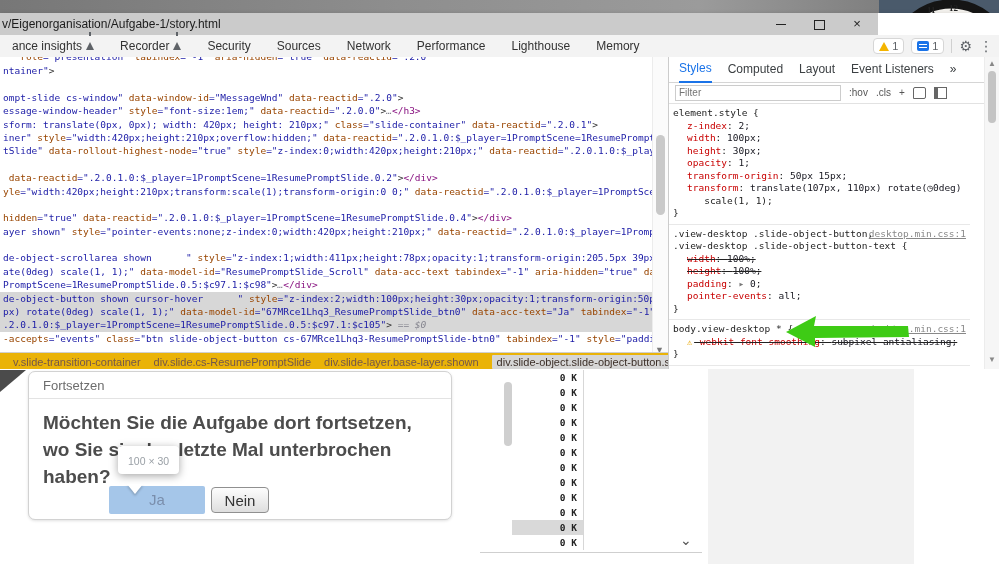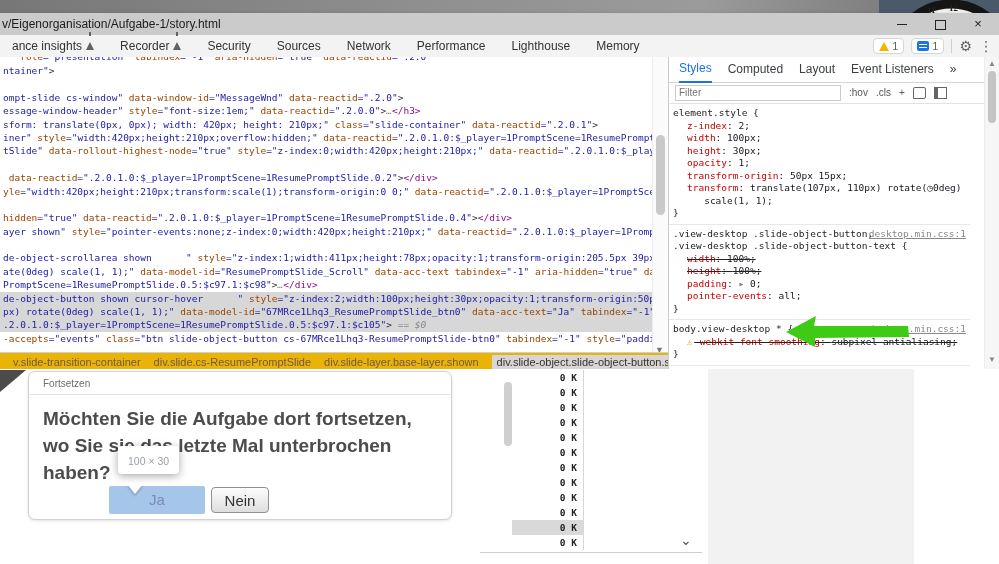--- a/index.html
+++ b/index.html
@@ -8,21 +8,21 @@
   .abs{position:absolute;}
 
   
   #desktop-strip{left:0;top:0;width:999px;height:13px;overflow:hidden;
     background:linear-gradient(90deg,#777 0%,#8e8e8e 40%,#9b9b9b 70%,#6d6d6d 100%);}
   #clock-wrap{right:0;top:0;width:120px;height:29px;overflow:visible;}
 
   
   #dt-window{left:0;top:13px;width:999px;height:356px;background:#fff;
     border-right:1px solid #6b6b6b;box-shadow:0 3px 6px rgba(0,0,0,.35);}
-  #titlebar{left:0;top:0;width:999px;height:22px;background:#cbcbcb;border-bottom:1px solid #b5b5b5;}
+  #titlebar{left:0;top:0;width:878px;height:22px;background:#cbcbcb;border-bottom:1px solid #b5b5b5;}
   #window-title{left:2px;top:4px;font-size:12px;color:#1c1c1c;white-space:nowrap;}
   .winctl{top:0;width:34px;height:22px;text-align:center;line-height:22px;color:#222;font-size:12px;}
   #btn-min{right:80px;} #btn-max{right:42px;} #btn-close{right:4px;font-size:13px;}
   #btn-min i{display:inline-block;width:10px;border-top:1px solid #222;vertical-align:middle;}
   #btn-max i{display:inline-block;width:9px;height:8px;border:1px solid #222;vertical-align:middle;}
 
   
   #dt-toolbar{left:0;top:22px;width:999px;height:22px;background:#f3f3f3;border-bottom:1px solid #d0d0d0;
     display:flex;align-items:center;}
   .dt-tab{font-size:12px;color:#333;margin-left:26px;white-space:nowrap;display:flex;align-items:center;}
@@ -101,21 +101,21 @@
   #size-list{left:512px;top:1px;width:71px;border-right:1px solid #d7d7d7;}
   .size-row{height:15px;line-height:15px;text-align:right;padding-right:6px;
     font-family:"DejaVu Sans Mono",monospace;font-size:9.5px;font-weight:bold;color:#222;}
   .size-row.hl{background:#d9d9d9;}
   #list-bottom-line{left:480px;top:183px;width:222px;height:0;border-top:1px solid #cfcfcf;}
   #page-chevron{left:680px;top:163px;font-size:14px;color:#555;}
 
   
   #dialog{left:28px;top:2px;width:424px;height:149px;background:#fff;border:1px solid #d2d2d2;
     border-radius:7px;box-shadow:0 1px 3px rgba(0,0,0,.12);box-sizing:border-box;}
-  #dialog-header{padding:6px 0 5px 14px;font-size:10px;color:#6d6d6d;border-bottom:1px solid #e3e3e3;}
+  #dialog-header{padding:6px 0 5px 14px;font-size:13px;color:#6d6d6d;border-bottom:1px solid #e3e3e3;}
   #dialog-message{padding:10px 14px 0;font-size:19px;font-weight:bold;color:#4c4c4c;line-height:27px;width:400px;box-sizing:border-box;}
   #btn-ja{left:80px;top:114px;width:96px;height:28px;background:#a5c6e9;color:#7a8eac;
     font-size:15px;text-align:center;line-height:28px;border-radius:2px;}
   #btn-nein{left:182px;top:115px;width:58px;height:26px;border:1px solid #909090;border-radius:4px;
     background:linear-gradient(#fdfdfd,#dedede);color:#333;font-size:15px;text-align:center;line-height:26px;box-sizing:border-box;}
 
   
   #inspect-tooltip{left:118px;top:77px;background:#fff;border-radius:4px;
     box-shadow:0 2px 8px rgba(0,0,0,.35);padding:7px 10px;display:flex;gap:10px;z-index:30;}
   #tooltip-selector{width:192px;font-size:10px;font-weight:bold;word-break:break-all;line-height:14px;}

